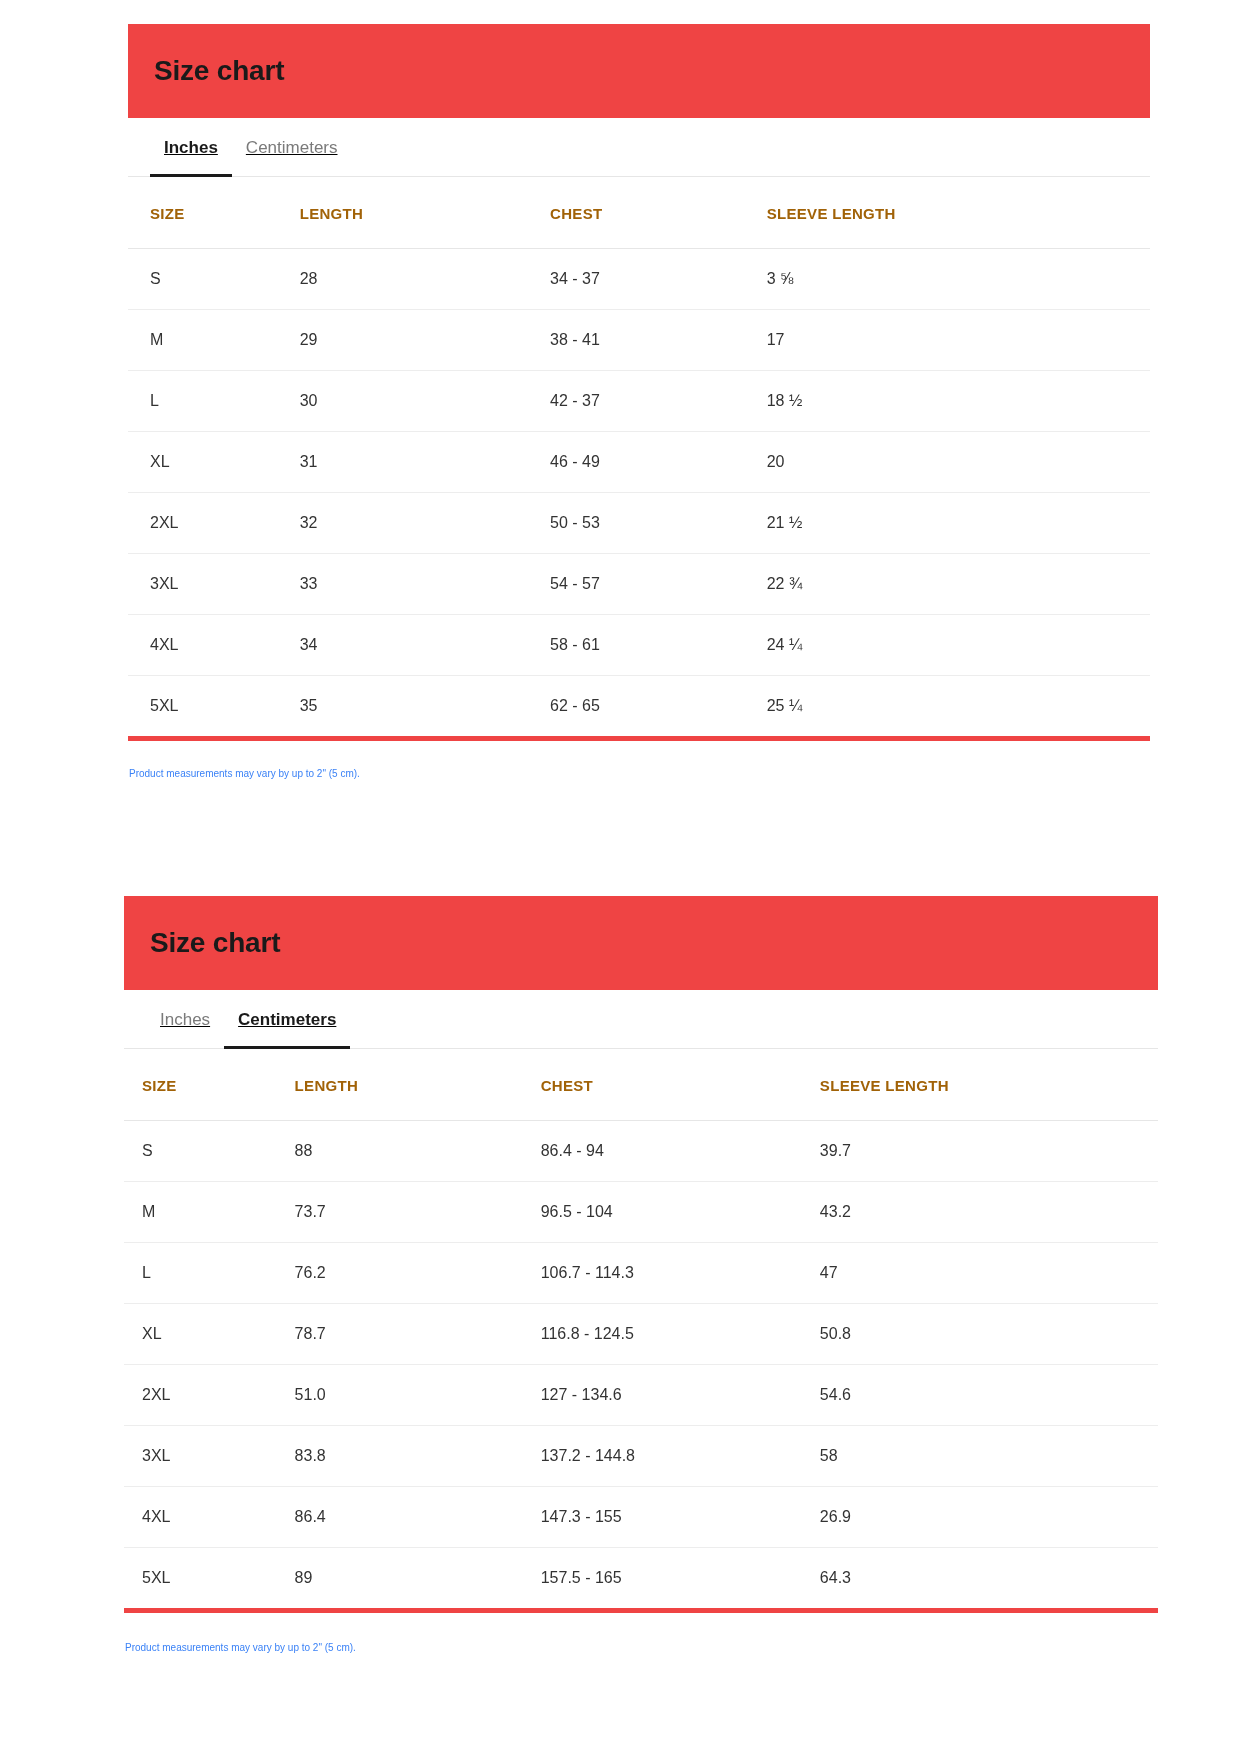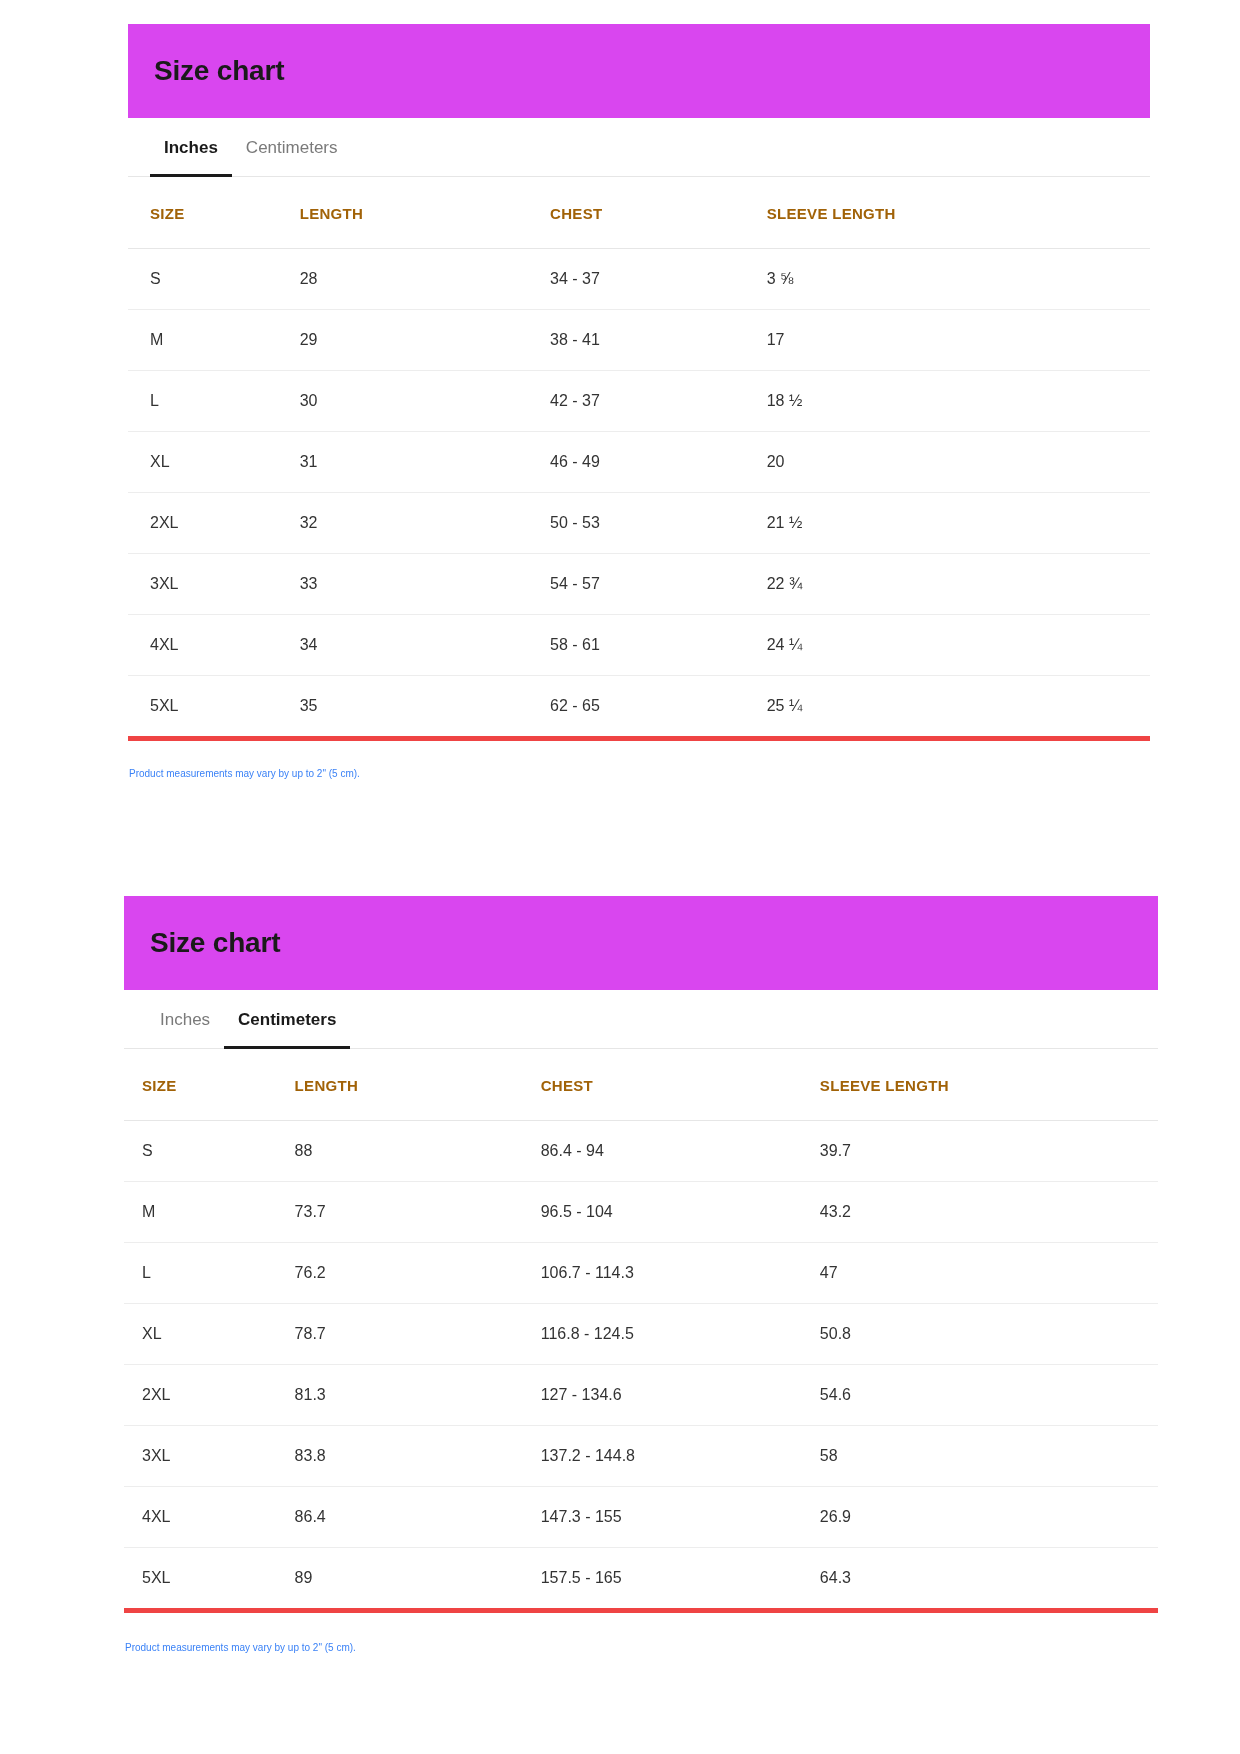--- a/index.html
+++ b/index.html
@@ -30,37 +30,38 @@
     width: 1022px;
   }
   .size-chart.cm-chart {
     left: 124px;
     top: 896px;
     width: 1034px;
   }
 
   
   .chart-banner {
-    background: #d946ef;
+    background: #ef4444;
     padding: 30px 0 30px 26px;
   }
   .chart-banner-title {
     font-size: 28px;
     font-weight: 700;
     color: #1a1a1a;
     letter-spacing: -0.2px;
     line-height: 1.2;
   }
 
   
   .unit-tabs {
     display: flex;
     align-items: flex-end;
     padding-left: 22px;
     border-bottom: 1px solid #e6e6e6;
+    text-decoration: underline;
   }
   .unit-tab {
     font-size: 17px;
     color: #7a7a7a;
     font-weight: 400;
     padding: 20px 14px 16px 14px;
     border-bottom: 3px solid transparent;
     margin-bottom: -1px;
     cursor: pointer;
     white-space: nowrap;
@@ -240,21 +241,21 @@
           <td>47</td>
         </tr>
         <tr>
           <td>XL</td>
           <td>78.7</td>
           <td>116.8 - 124.5</td>
           <td>50.8</td>
         </tr>
         <tr>
           <td>2XL</td>
-          <td>81.3</td>
+          <td>51.0</td>
           <td>127 - 134.6</td>
           <td>54.6</td>
         </tr>
         <tr>
           <td>3XL</td>
           <td>83.8</td>
           <td>137.2 - 144.8</td>
           <td>58</td>
         </tr>
         <tr>

